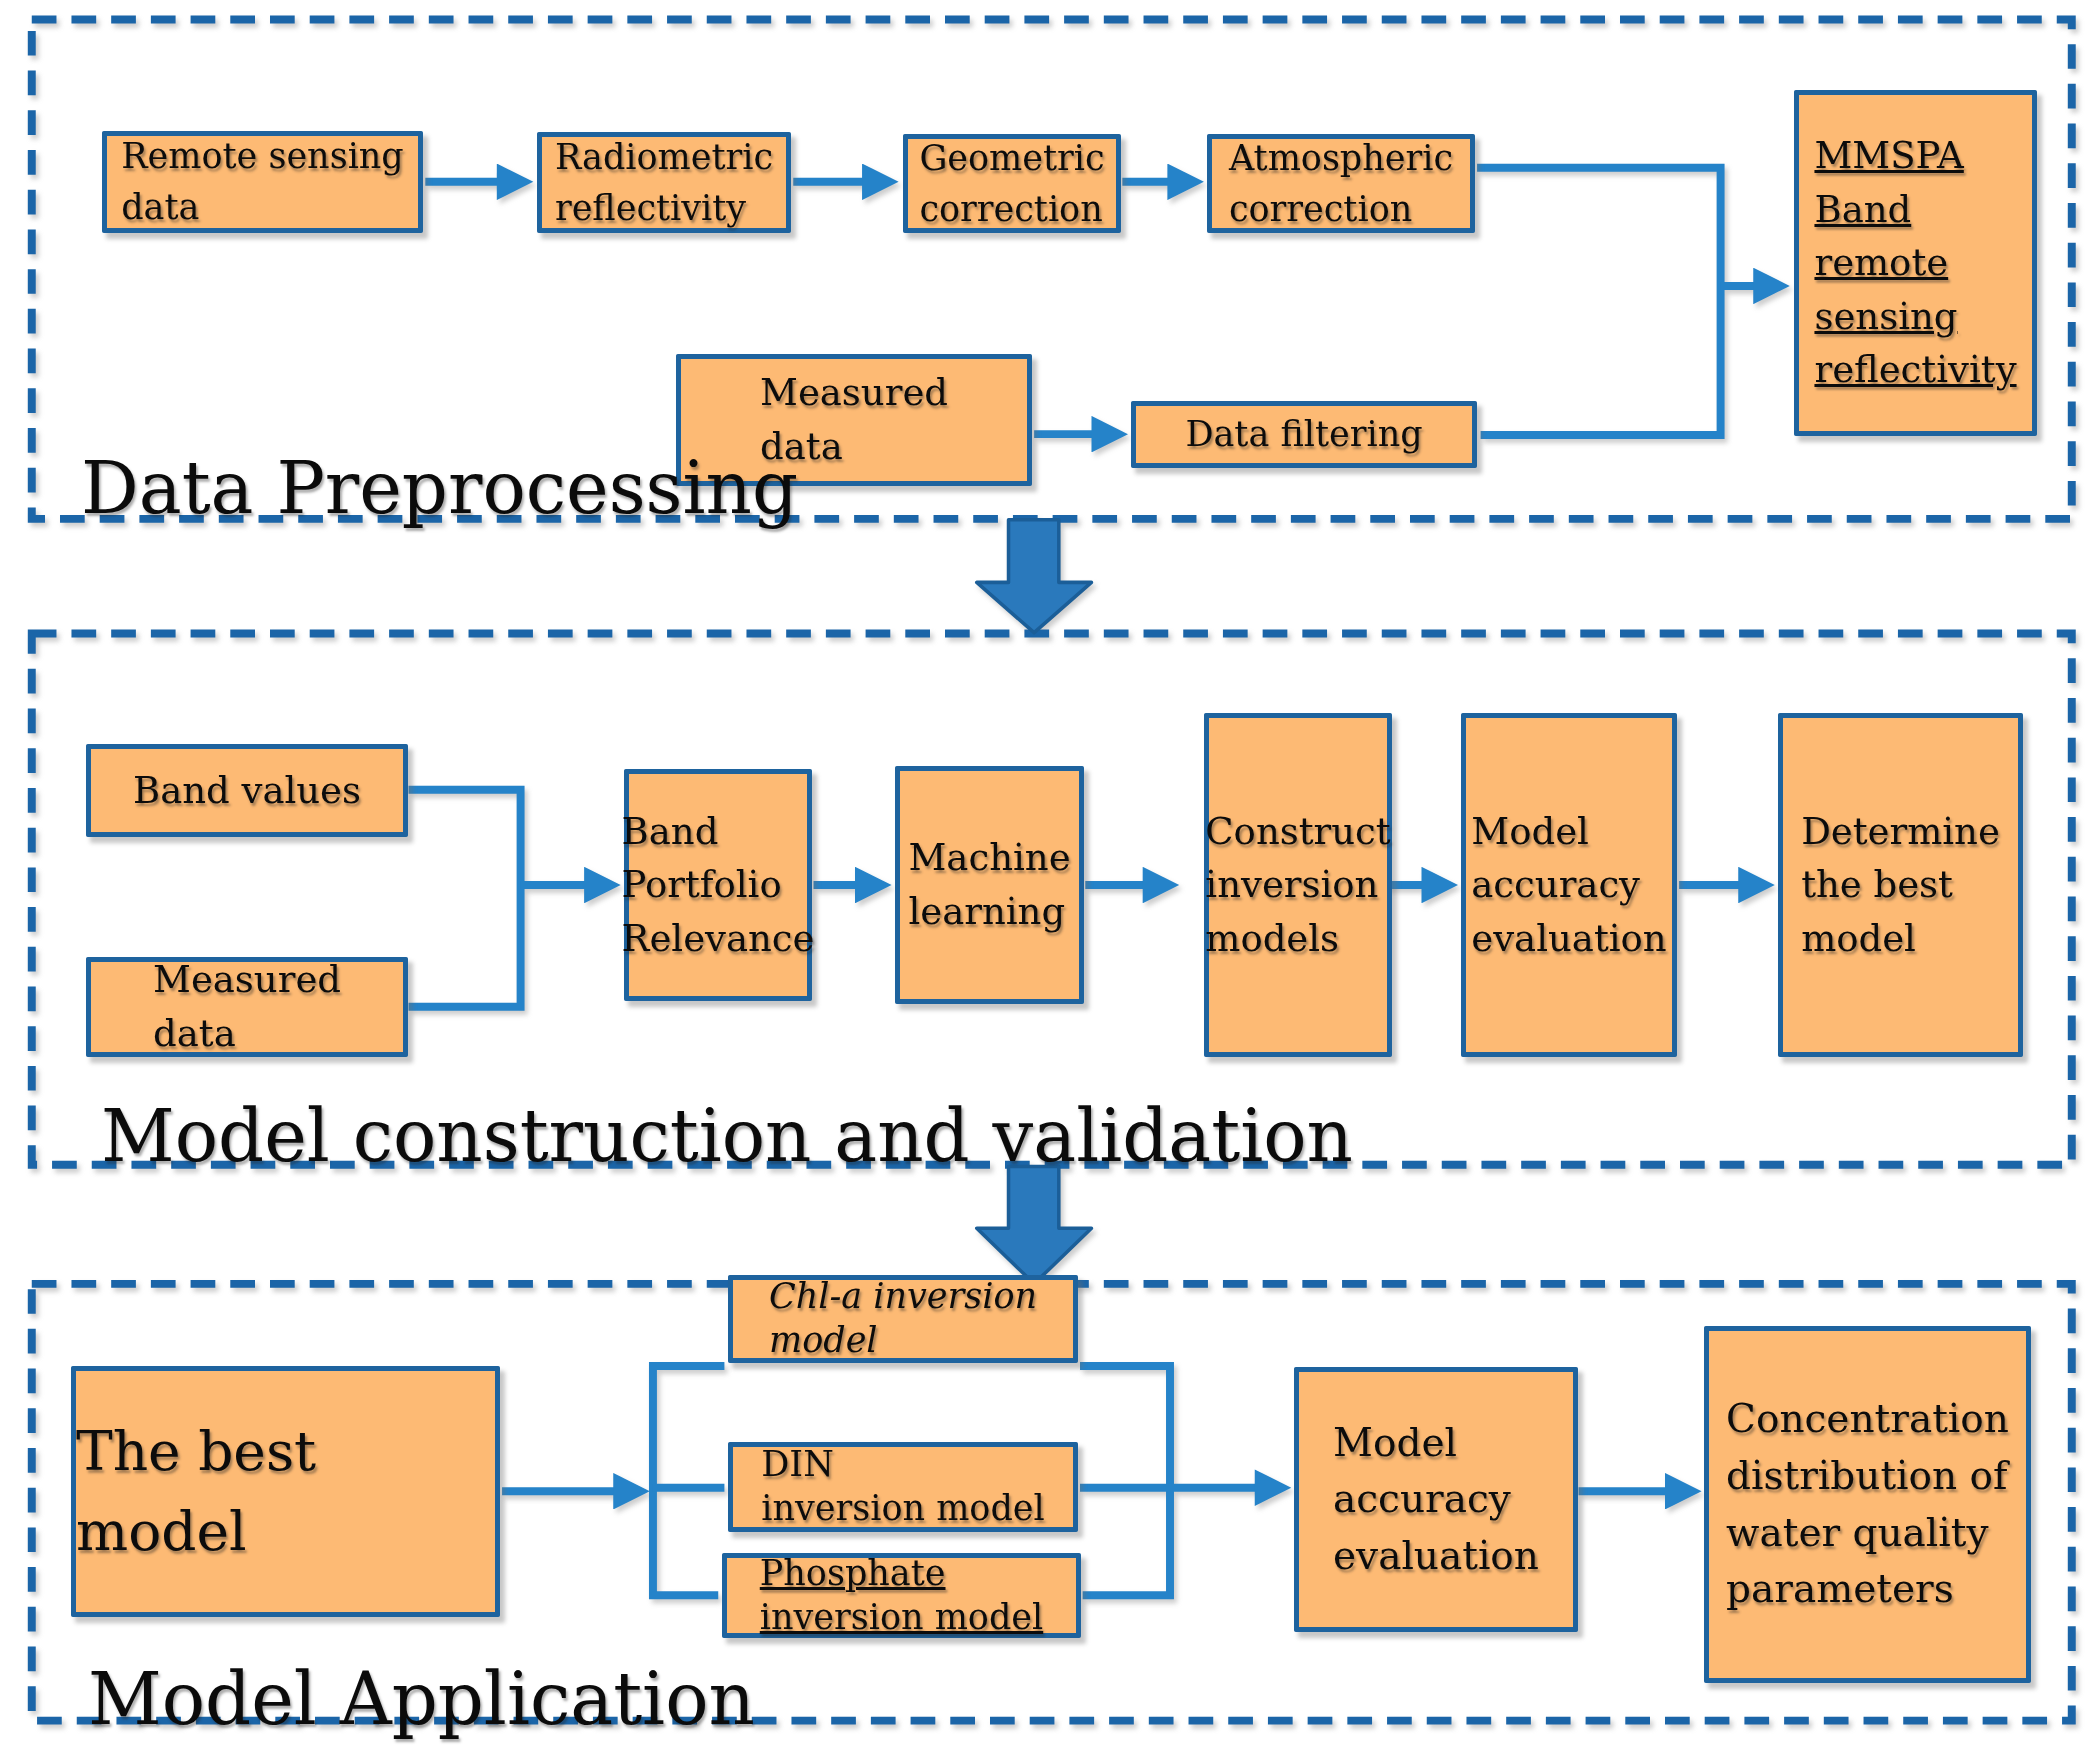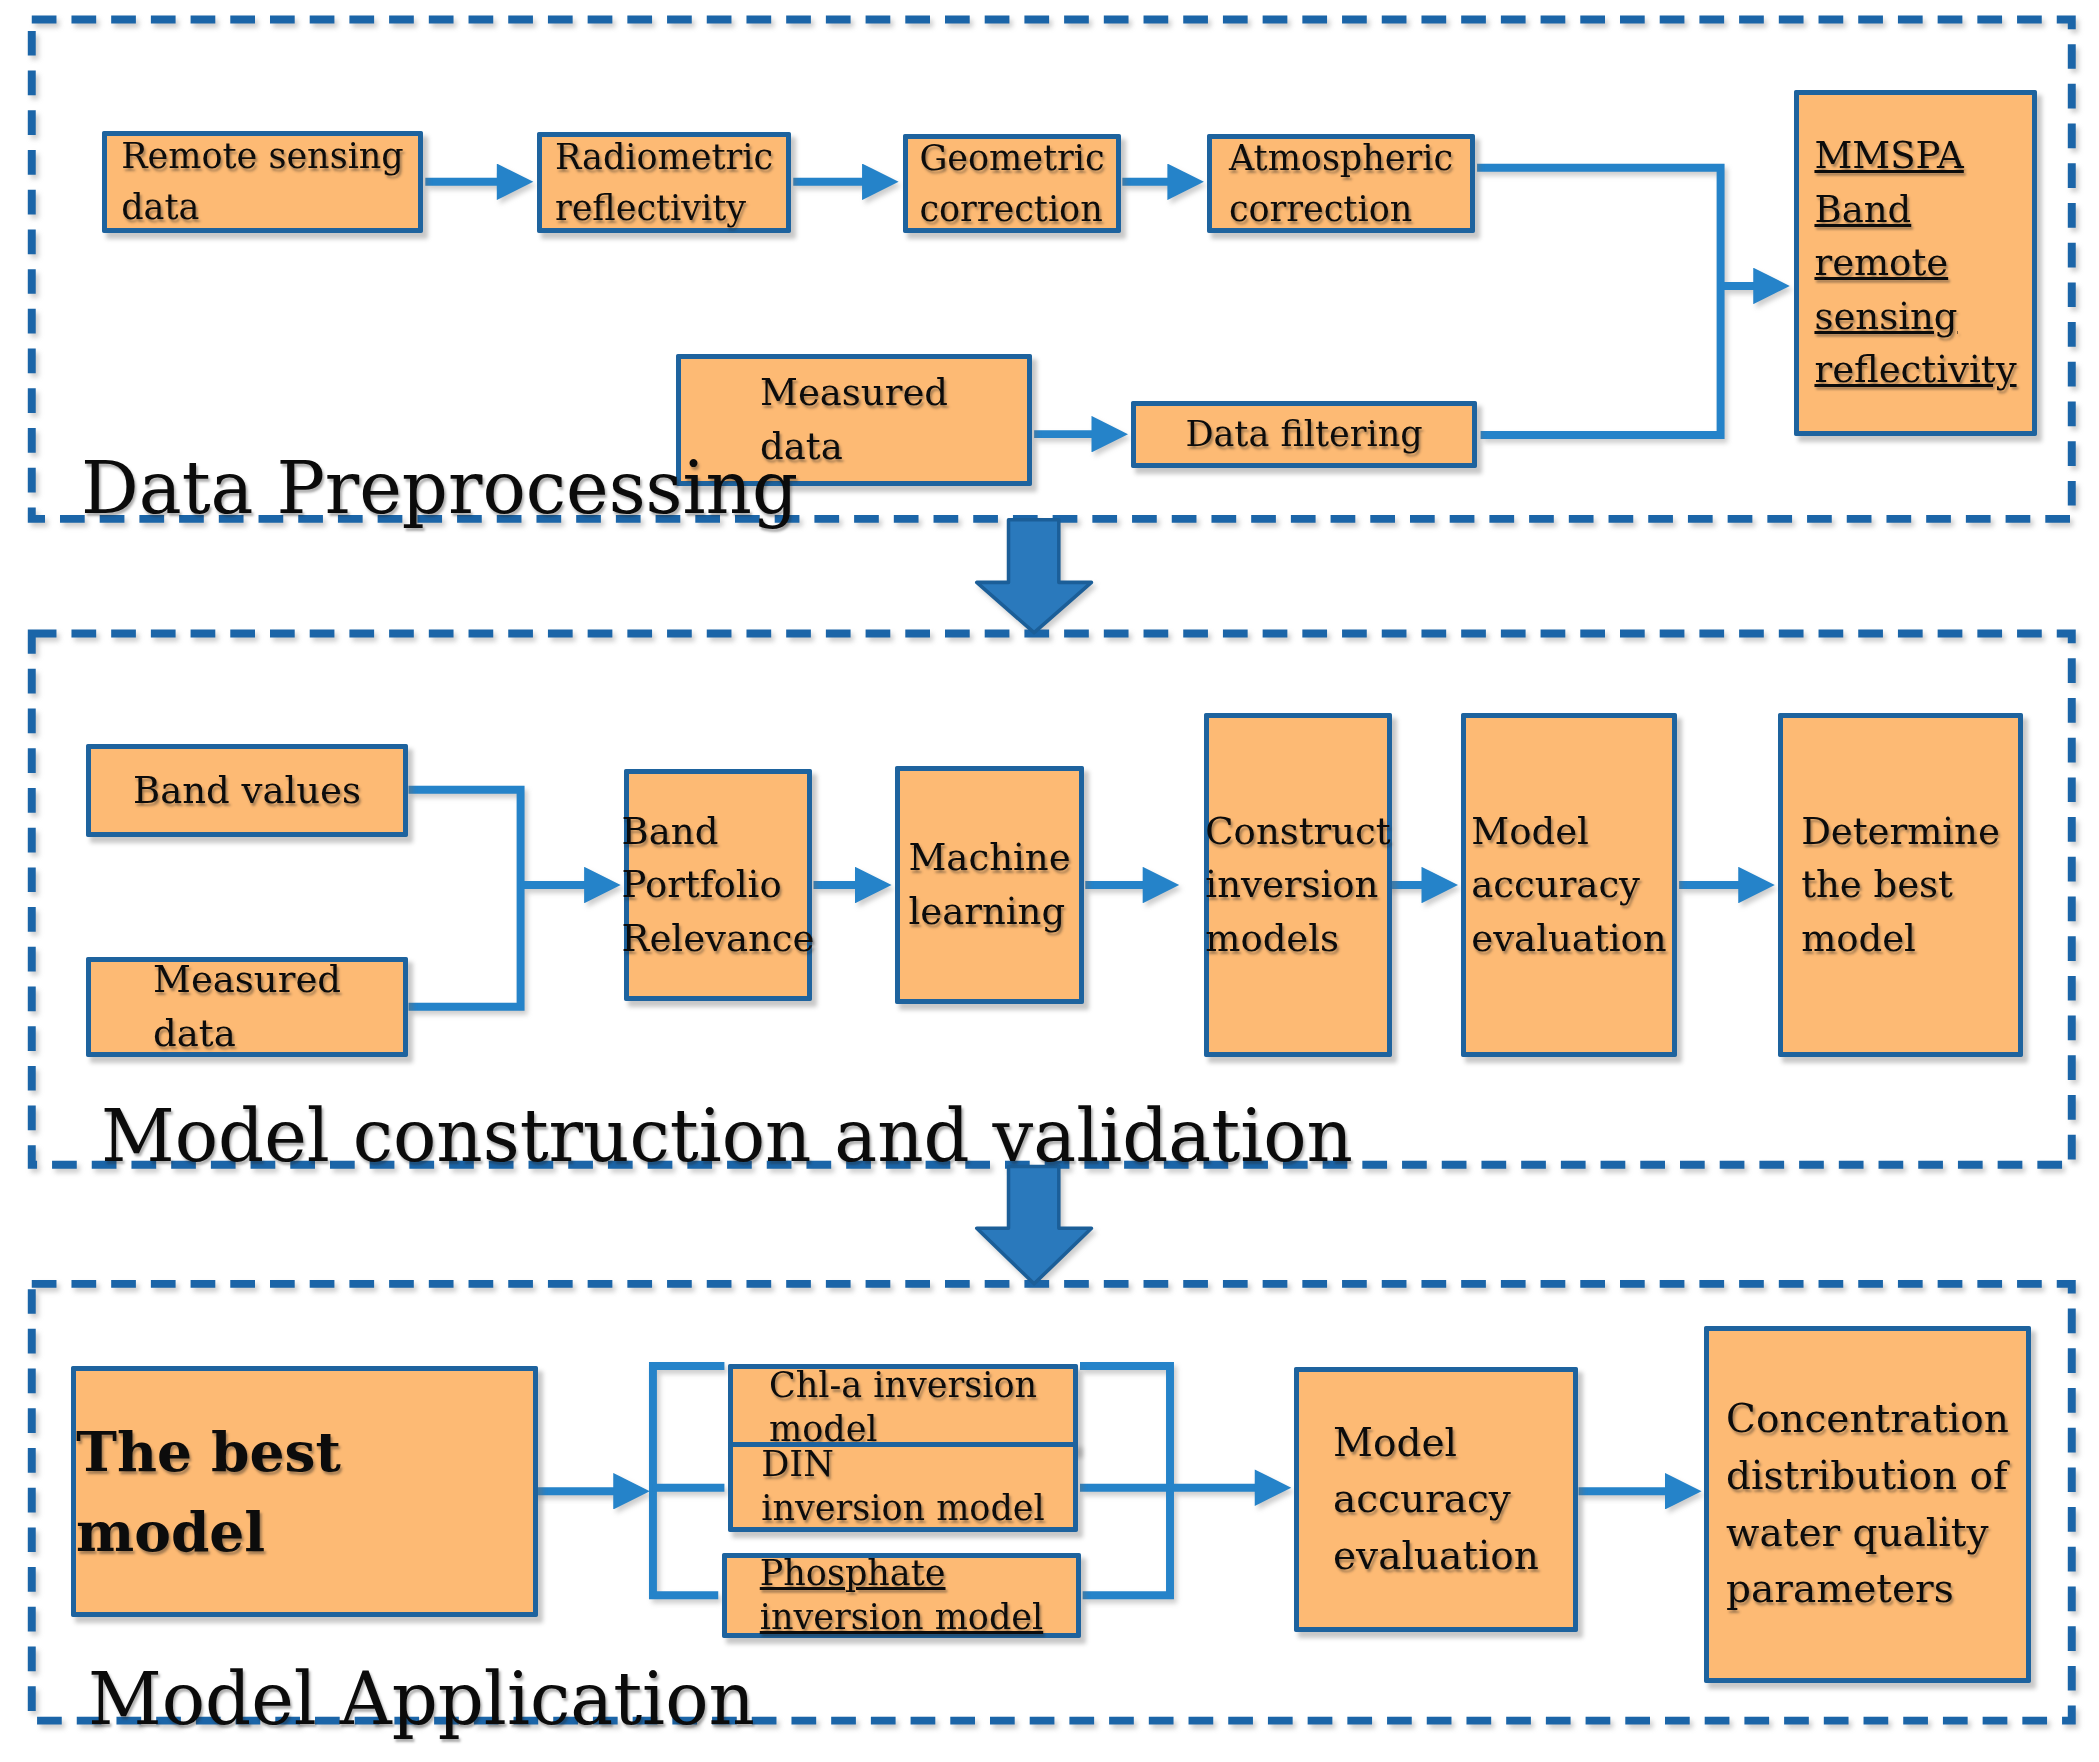--- a/index.html
+++ b/index.html
@@ -122,23 +122,23 @@
 <div class="box fs42" style="left:1461px;top:713px;width:216px;height:344px;">Model
 accuracy
 evaluation</div>
 
 <div class="box fs42" style="left:1778px;top:713px;width:245px;height:344px;">Determine
 the best
 model</div>
 
 <div class="section-label" style="left:101px;top:1094px;">Model construction and validation</div>
 
-<div class="box fs62" style="left:71px;top:1366px;width:467px;height:251px;font-weight:bold;">The best model</div>
+<div class="box fs62" style="left:71px;top:1366px;width:429px;height:251px;">The best model</div>
 
-<div class="box fs40 lh125" style="left:728px;top:1364px;width:350px;height:88px;">Chl-a inversion
+<div class="box fs40 lh125" style="left:728px;top:1275px;width:350px;height:88px;font-style:italic;">Chl-a inversion
 model</div>
 
 <div class="box fs40 lh125" style="left:728px;top:1442px;width:350px;height:90px;">DIN
 inversion model</div>
 
 <div class="box fs40 lh125" style="left:722px;top:1553px;width:359px;height:85px;text-decoration:underline;">Phosphate
 inversion model</div>
 
 <div class="box fs44" style="left:1294px;top:1367px;width:284px;height:265px;">Model
 accuracy

